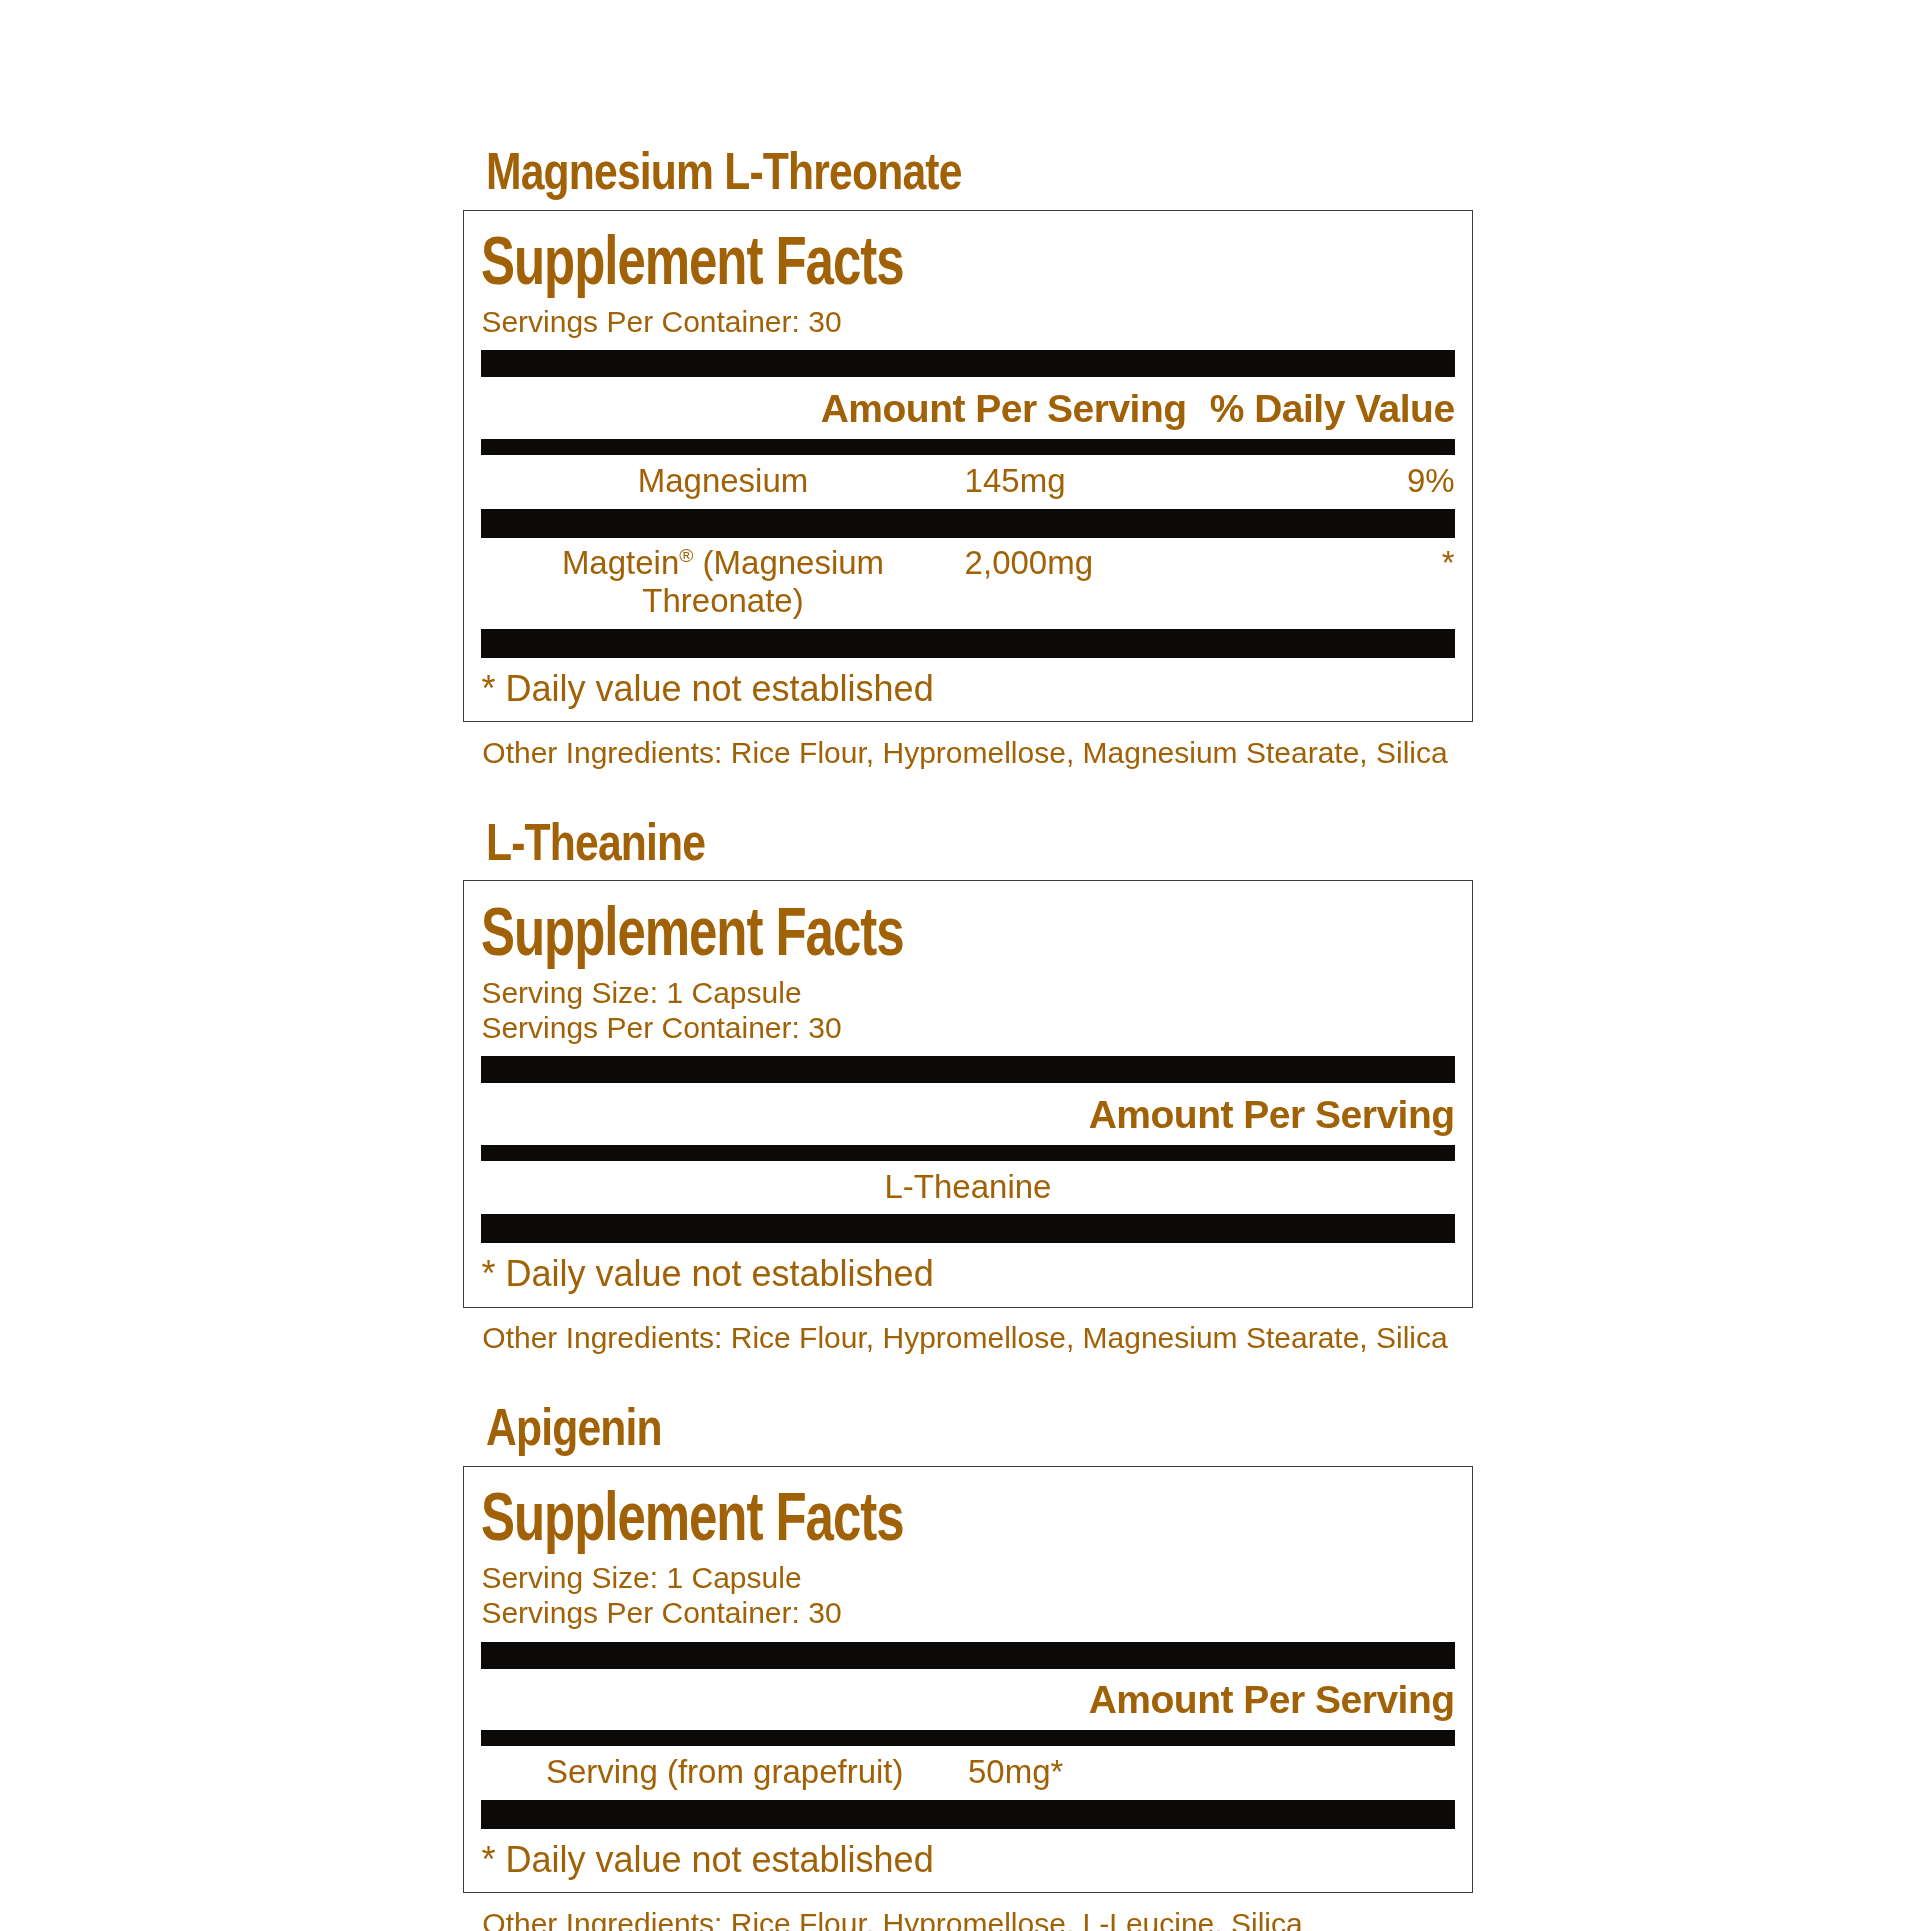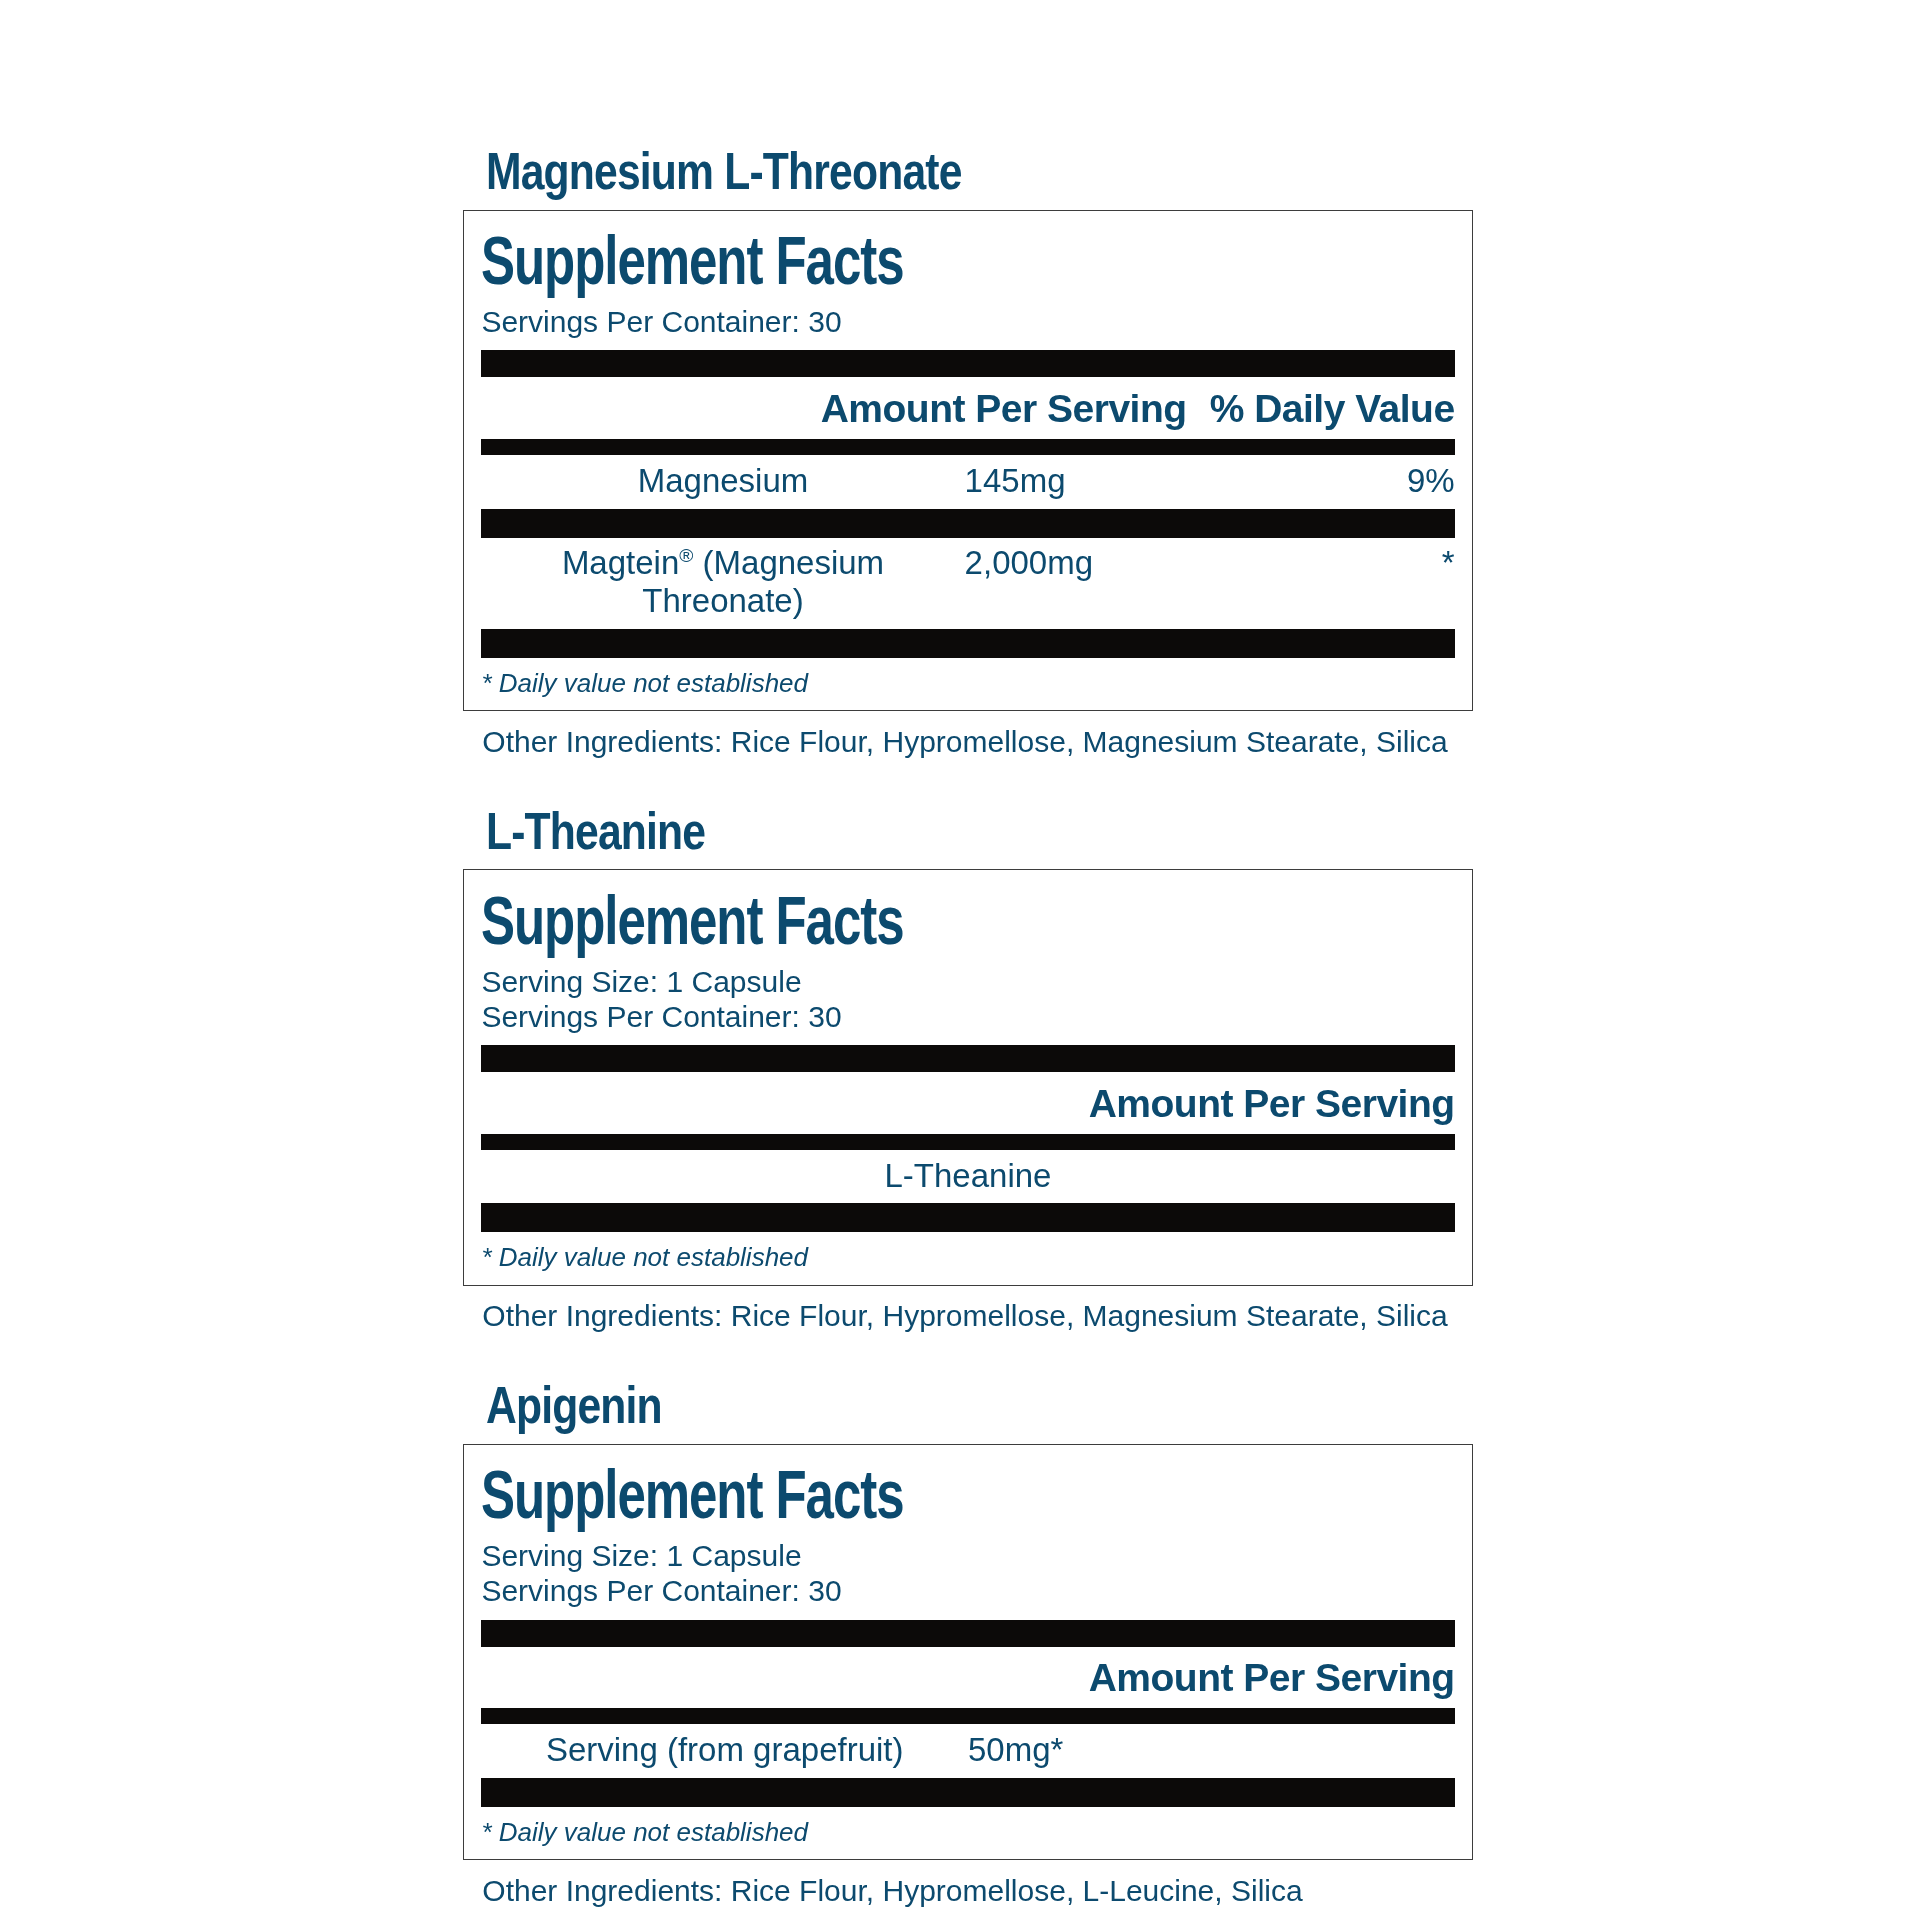--- a/index.html
+++ b/index.html
@@ -2,21 +2,21 @@
 <html><head>
 <meta charset="utf-8">
 <style>
   html, body { margin: 0; padding: 0; background: #ffffff; }
   #page {
     position: relative;
     width: 1526px;
     height: 1931px;
     background: #ffffff;
     font-family: "Liberation Sans", sans-serif;
-    color: #0c4a6e;
+    color: #a16207;
     overflow: hidden;
     padding-left: 40px;
   }
   #labels {
     position: absolute;
     left: 463px;
     top: 145px;
     width: 1010px;
   }
   .section { margin-bottom: 46px; }
@@ -68,21 +68,21 @@
     display: flex;
     align-items: baseline;
     font-size: 33px;
     padding: 6.8px 0 8.7px 0;
   }
   .ing-row .ing-name { flex: 1; text-align: center; }
   .ing-row .ing-amount { width: 222px; text-align: left; }
   .ing-row .ing-dv { width: 268px; text-align: right; }
   .ing-row.wide .ing-amount { flex: 1; width: auto; }
   .reg-mark { font-size: 58%; vertical-align: super; line-height: 0; }
-  .footnote { font-size: 26px; padding: 9.7px 0 3.9px 0; font-style: italic; }
+  .footnote { font-size: 36px; padding: 9.7px 0 3.9px 0; }
   .other-ing { font-size: 30px; margin: 13.5px 0 0 19.3px; }
 </style>
 </head>
 <body>
 
 <div id="page">
   <div id="labels">
 
     <div class="section">
       <span class="section-title">Magnesium L-Threonate</span>

